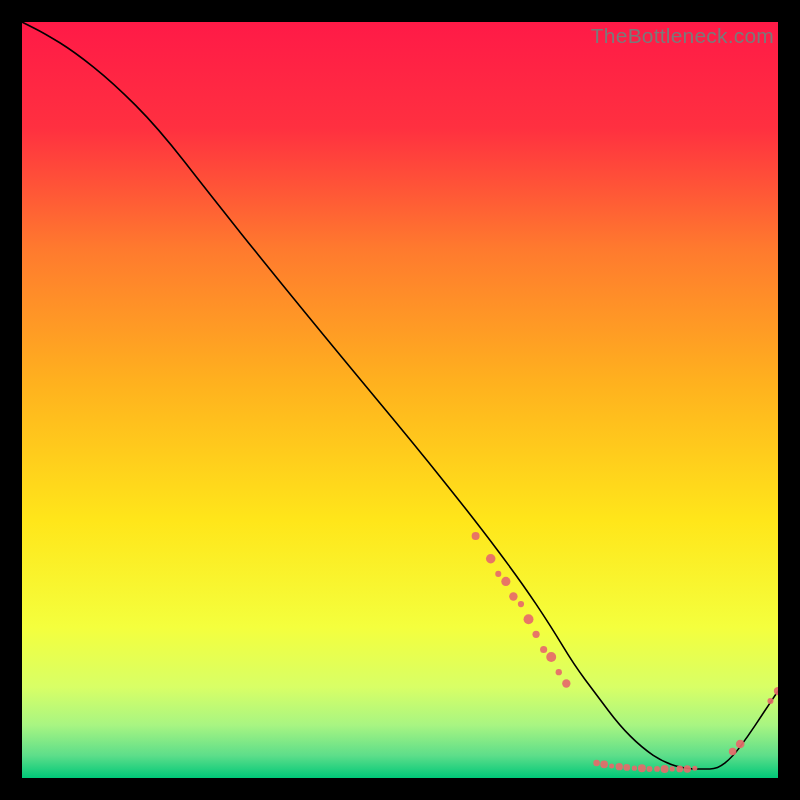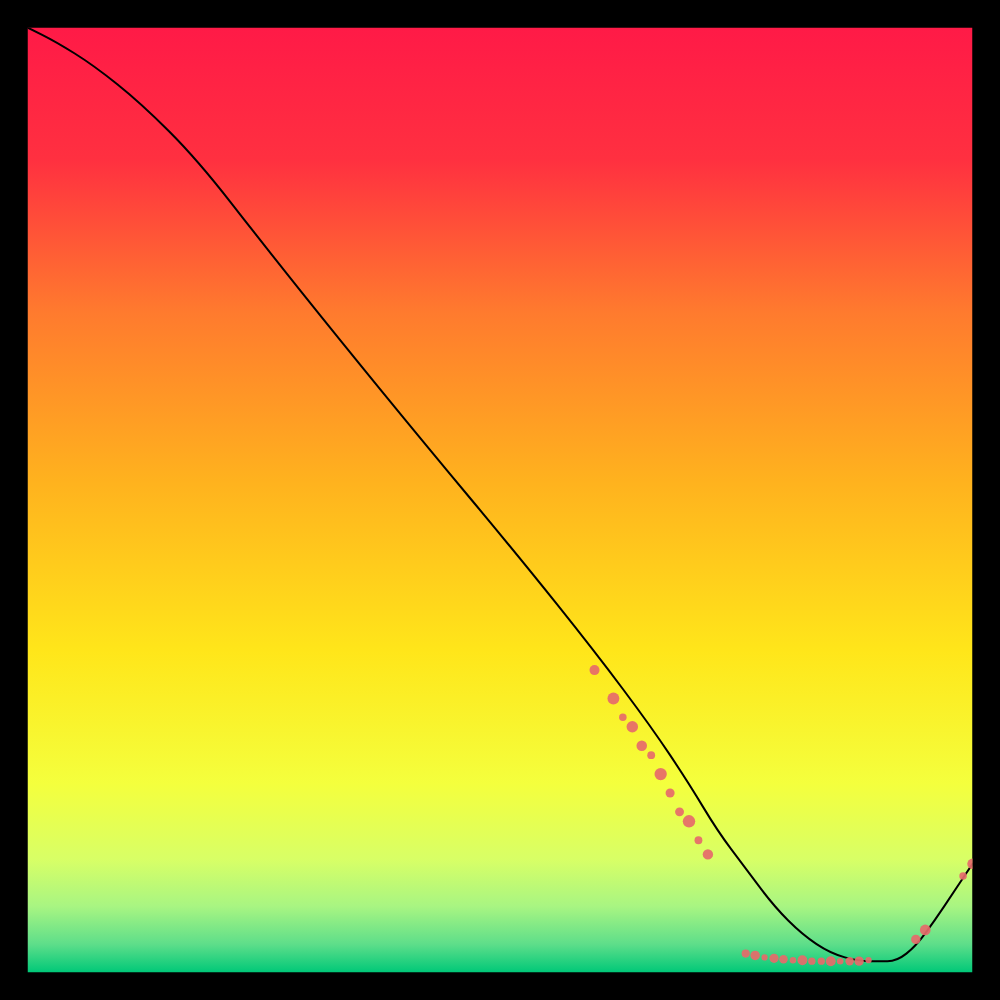--- a/index.html
+++ b/index.html
@@ -79,13 +79,14 @@
         <circle cx="650.16" cy="746.93" r="2.62" fill="#e66a6a" fill-opacity="0.92"></circle>
         <circle cx="657.72" cy="746.93" r="3.37" fill="#e66a6a" fill-opacity="0.92"></circle>
         <circle cx="665.28" cy="746.93" r="3.72" fill="#e66a6a" fill-opacity="0.92"></circle>
         <circle cx="672.84" cy="746.17" r="2.50" fill="#e66a6a" fill-opacity="0.92"></circle>
         <circle cx="710.64" cy="729.54" r="3.75" fill="#e66a6a" fill-opacity="0.92"></circle>
         <circle cx="718.20" cy="721.98" r="4.31" fill="#e66a6a" fill-opacity="0.92"></circle>
         <circle cx="748.44" cy="678.89" r="3.00" fill="#e66a6a" fill-opacity="0.92"></circle>
         <circle cx="756.00" cy="669.06" r="4.18" fill="#e66a6a" fill-opacity="0.92"></circle>
       </g>
   </svg>
+  <div class="watermark">TheBottleneck.com</div>
 </div>
 
 </body></html>

